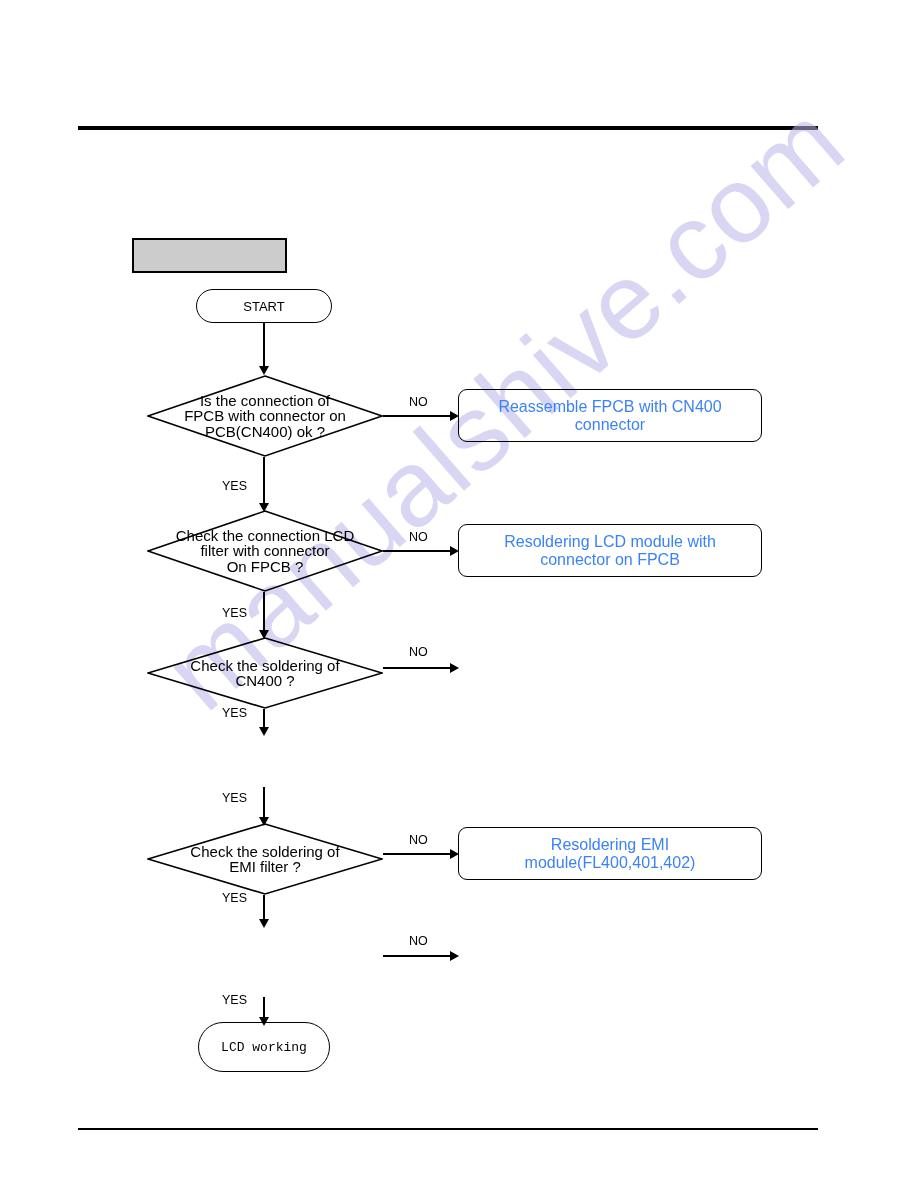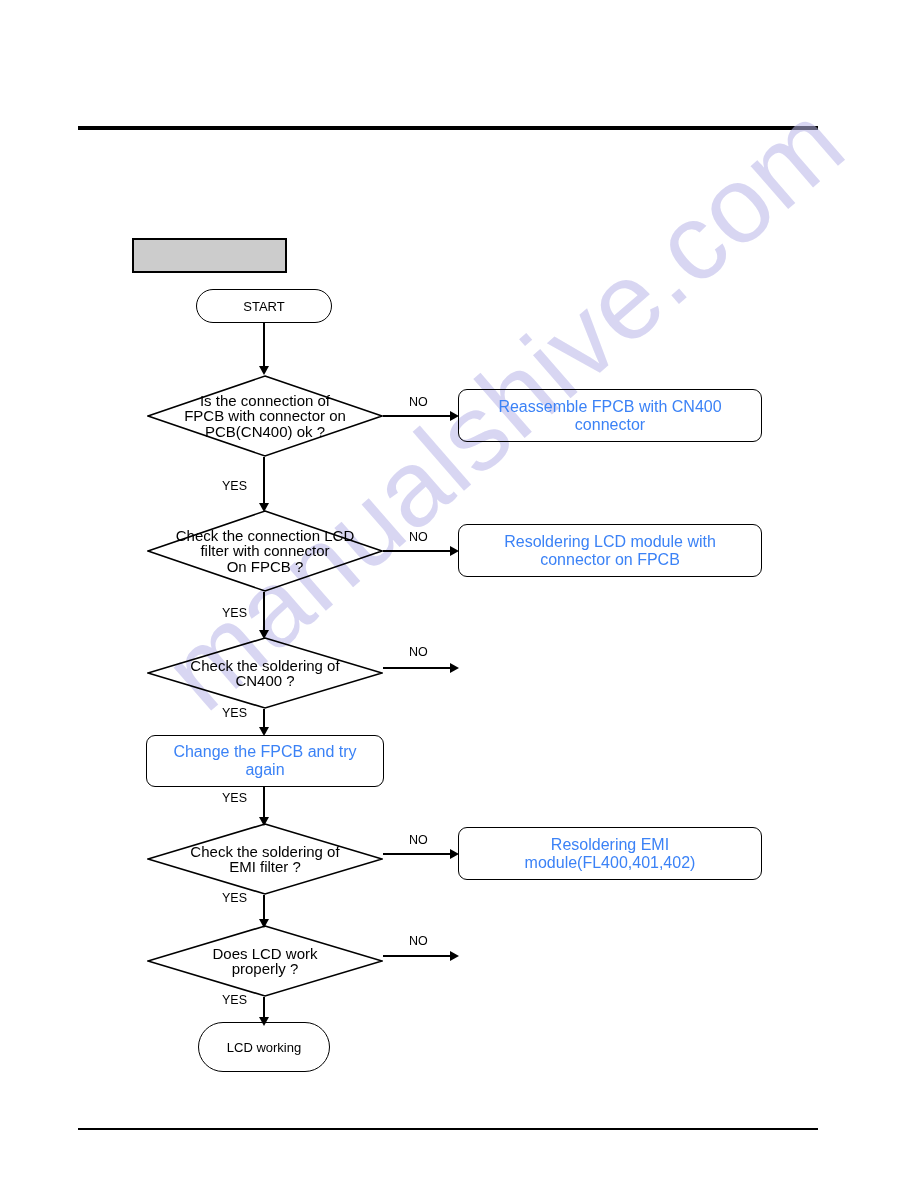--- a/index.html
+++ b/index.html
@@ -248,23 +248,20 @@
     </div>
 
     <div class="hline" style="left:383px; top:667px; width:71px;"></div>
     <div class="arrow-right" style="left:450px; top:663px;"></div>
     <div class="edge-label" style="left:409px; top:645px;">NO</div>
 
     <div class="vline" style="left:263px; top:709px; height:22px;"></div>
     <div class="arrow-down" style="left:259px; top:727px;"></div>
     <div class="edge-label" style="left:222px; top:706px;">YES</div>
 
-    <div class="process" style="left:146px; top:735px; width:238px; height:52px;">
-      <span>Change the FPCB and try again</span>
-    </div>
 
     <div class="vline" style="left:263px; top:787px; height:34px;"></div>
     <div class="arrow-down" style="left:259px; top:817px;"></div>
     <div class="edge-label" style="left:222px; top:791px;">YES</div>
 
     <div class="decision" style="left:147px; top:823px; width:236px; height:72px;">
       <svg width="236" height="72" viewBox="0 0 236 72">
         <polygon points="118,1 235,36 118,71 1,36" fill="none" stroke="#000000" stroke-width="1.6"></polygon>
       </svg>
       <div class="dlabel">Check the soldering of
@@ -275,34 +272,27 @@
     <div class="arrow-right" style="left:450px; top:849px;"></div>
     <div class="edge-label" style="left:409px; top:833px;">NO</div>
     <div class="process" style="left:458px; top:827px; width:304px; height:53px;">
       <span>Resoldering EMI module(FL400,401,402)</span>
     </div>
 
     <div class="vline" style="left:263px; top:895px; height:28px;"></div>
     <div class="arrow-down" style="left:259px; top:919px;"></div>
     <div class="edge-label" style="left:222px; top:891px;">YES</div>
 
-    <div class="decision" style="left:147px; top:925px; width:236px; height:72px;">
-      <svg width="236" height="72" viewBox="0 0 236 72">
-        <polygon points="118,1 235,36 118,71 1,36" fill="none" stroke="#000000" stroke-width="1.6"></polygon>
-      </svg>
-      <div class="dlabel">Does LCD work
-properly ?</div>
-    </div>
 
     <div class="hline" style="left:383px; top:955px; width:71px;"></div>
     <div class="arrow-right" style="left:450px; top:951px;"></div>
     <div class="edge-label" style="left:409px; top:934px;">NO</div>
 
     <div class="vline" style="left:263px; top:997px; height:24px;"></div>
     <div class="arrow-down" style="left:259px; top:1017px;"></div>
     <div class="edge-label" style="left:222px; top:993px;">YES</div>
 
-    <div class="terminal" style="left:198px; top:1022px; width:132px; height:50px; border-radius:25px;">
+    <div class="terminal" style="left:198px; top:1022px; width:132px; height:50px; border-radius:25px;font-family:Liberation Mono, monospace;">
       <span>LCD working</span>
     </div>
 
   </div>
 </div>
 
 </body></html>

